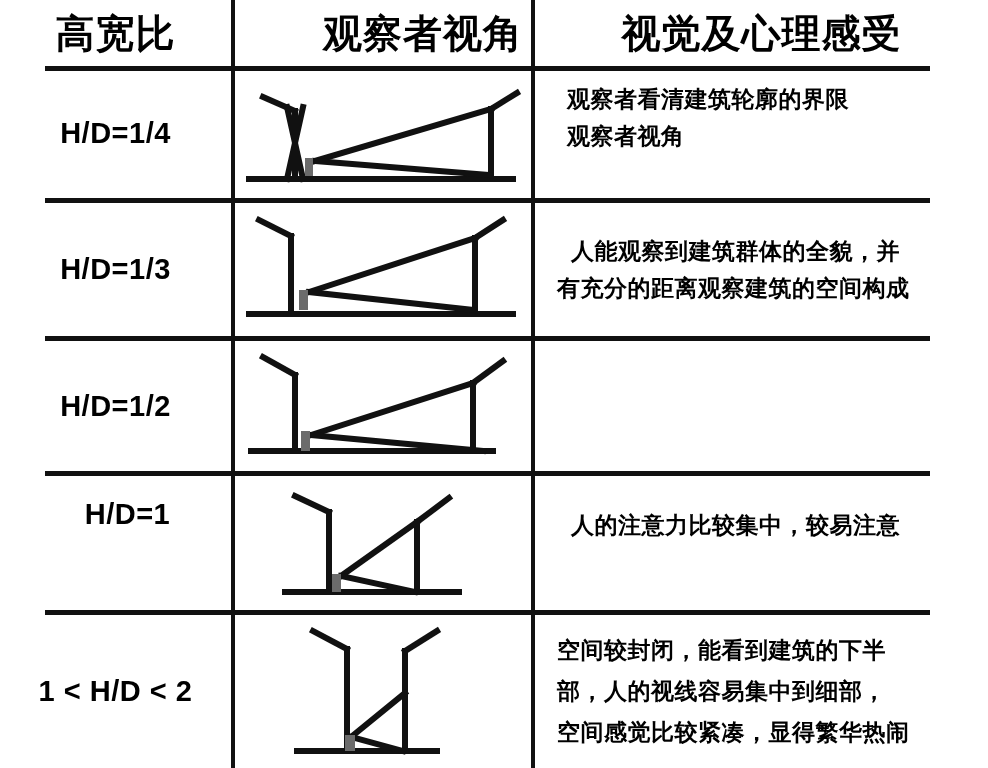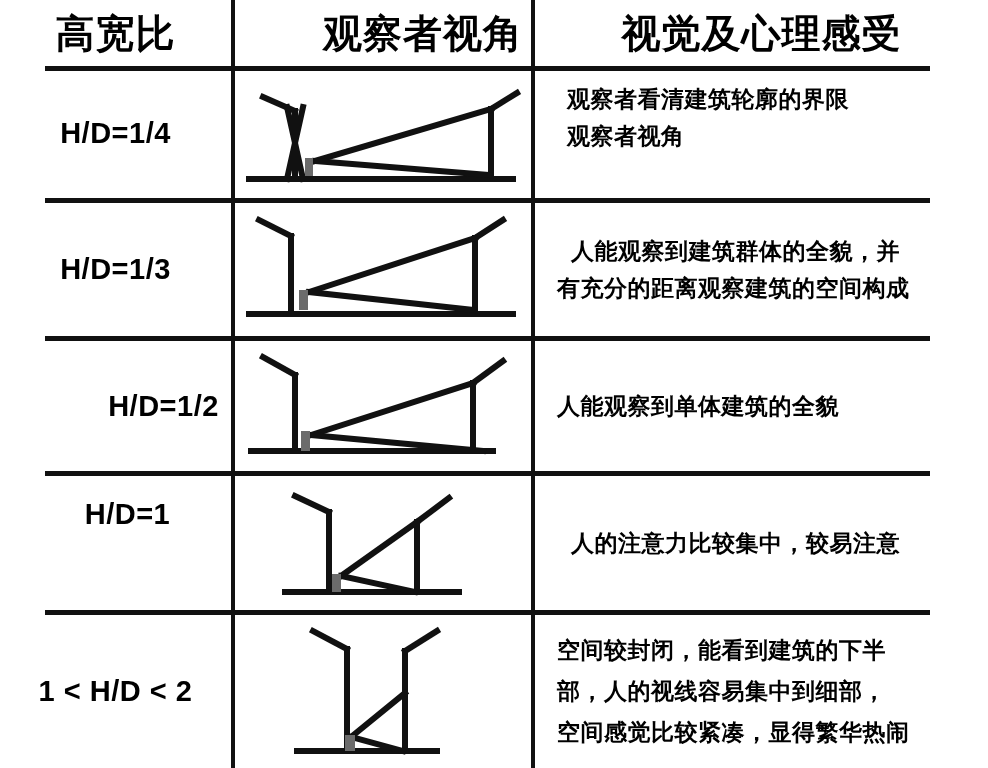--- a/index.html
+++ b/index.html
@@ -71,21 +71,21 @@
     display: flex;
     align-items: center;
     justify-content: center;
     font-size: 29px;
     font-weight: 700;
     letter-spacing: 0.5px;
     white-space: nowrap;
   }
   .ratio-cell.r0 { top: 77px;  height: 112px; }
   .ratio-cell.r1 { top: 203px; height: 133px; }
-  .ratio-cell.r2 { top: 341px; height: 130px; padding-left: 48px; }
+  .ratio-cell.r2 { top: 341px; height: 130px; }
   .ratio-cell.r3 { top: 466px; height: 96px; margin-left: 12px; }
   .ratio-cell.r4 { top: 615px; height: 153px; }
 
   
   .diagram-cell {
     position: absolute;
     left: 235px;
     width: 296px;
     display: flex;
     align-items: center;
@@ -105,21 +105,21 @@
     width: 453px;
     display: flex;
     flex-direction: column;
     justify-content: center;
     padding-left: 22px;
     box-sizing: border-box;
   }
   .desc-cell.r0 { top: 71px;  height: 93px; padding-left: 32px; }
   .desc-cell.r1 { top: 203px; height: 133px; }
   .desc-cell.r2 { top: 341px; height: 130px; }
-  .desc-cell.r3 { top: 476px; height: 134px; }
+  .desc-cell.r3 { top: 460px; height: 134px; font-family: Liberation Mono, monospace; }
   .desc-cell.r4 { top: 615px; height: 153px; }
 
   .desc-line {
     font-size: 23px;
     font-weight: 700;
     line-height: 37px;
     letter-spacing: 0.5px;
     white-space: nowrap;
   }
   .desc-cell.r4 .desc-line { line-height: 41px; }
@@ -234,21 +234,20 @@
     <div class="desc-line">观察者看清建筑轮廓的界限</div>
     <div class="desc-line">观察者视角</div>
   </div>
 
   <div class="desc-cell r1">
     <div class="desc-line indent">人能观察到建筑群体的全貌，并</div>
     <div class="desc-line">有充分的距离观察建筑的空间构成</div>
   </div>
 
   <div class="desc-cell r2">
-    <div class="desc-line">人能观察到单体建筑的全貌</div>
   </div>
 
   <div class="desc-cell r3">
     <div class="desc-line indent">人的注意力比较集中，较易注意</div>
   </div>
 
   <div class="desc-cell r4">
     <div class="desc-line">空间较封闭，能看到建筑的下半</div>
     <div class="desc-line">部，人的视线容易集中到细部，</div>
     <div class="desc-line">空间感觉比较紧凑，显得繁华热闹</div>

